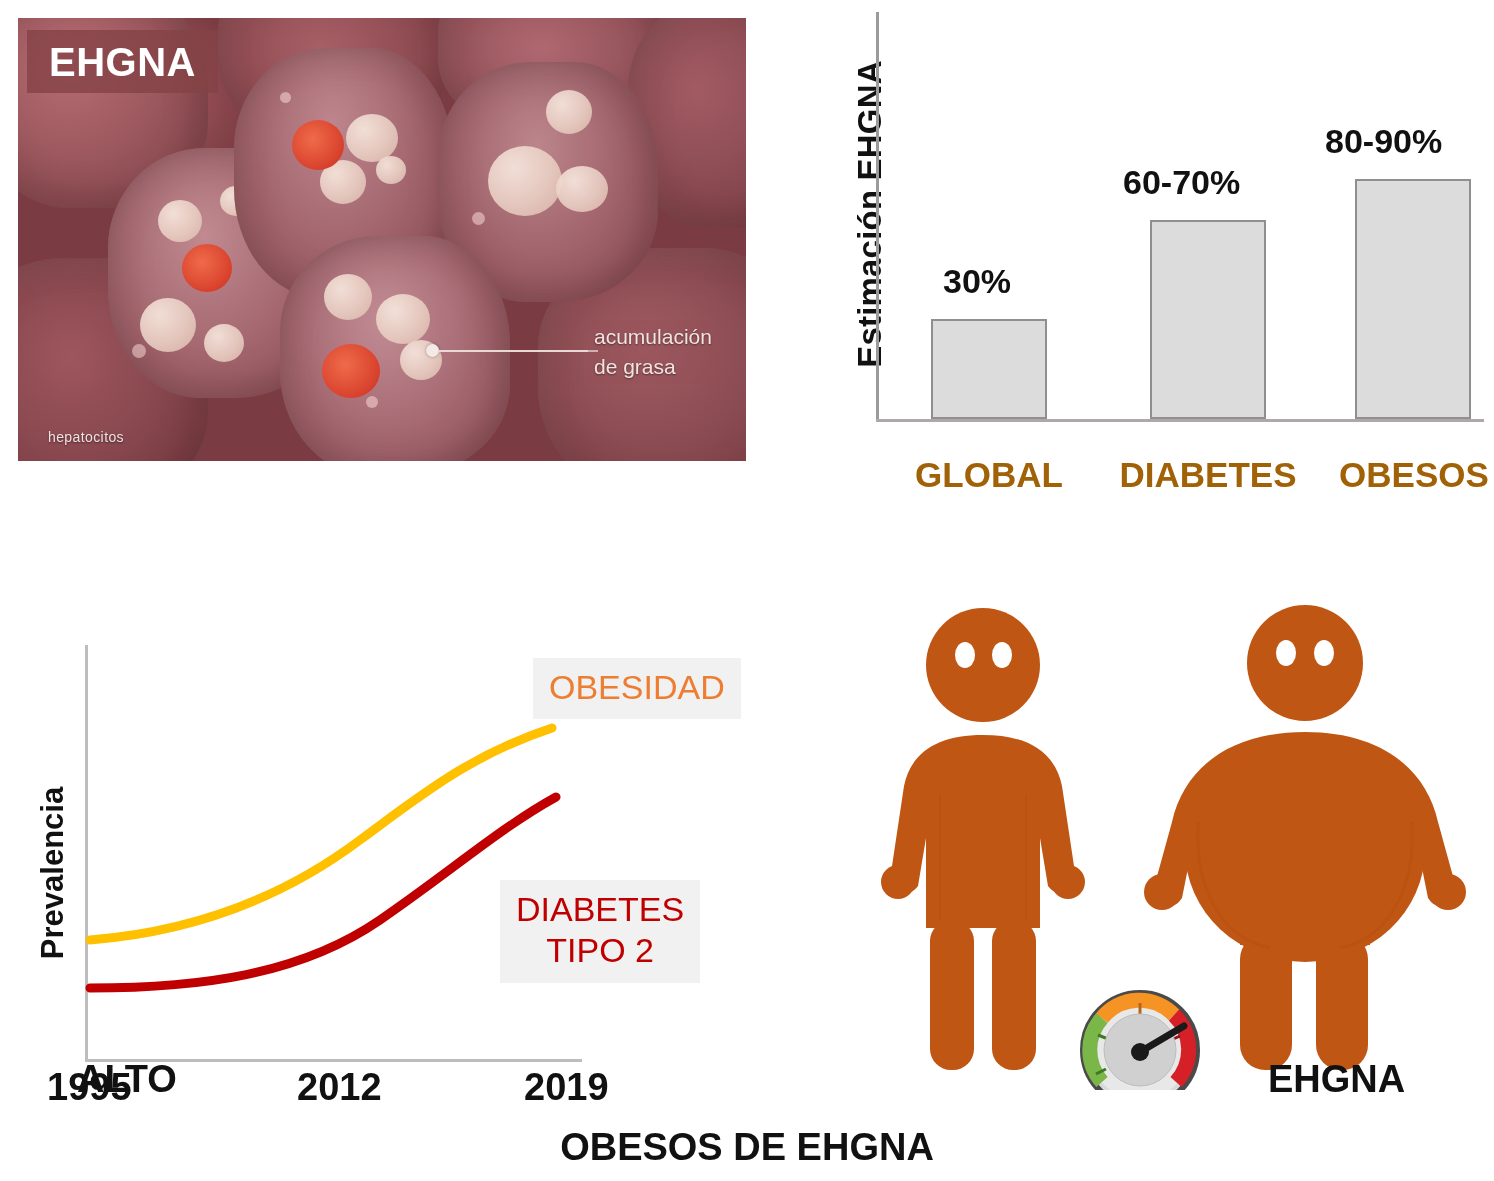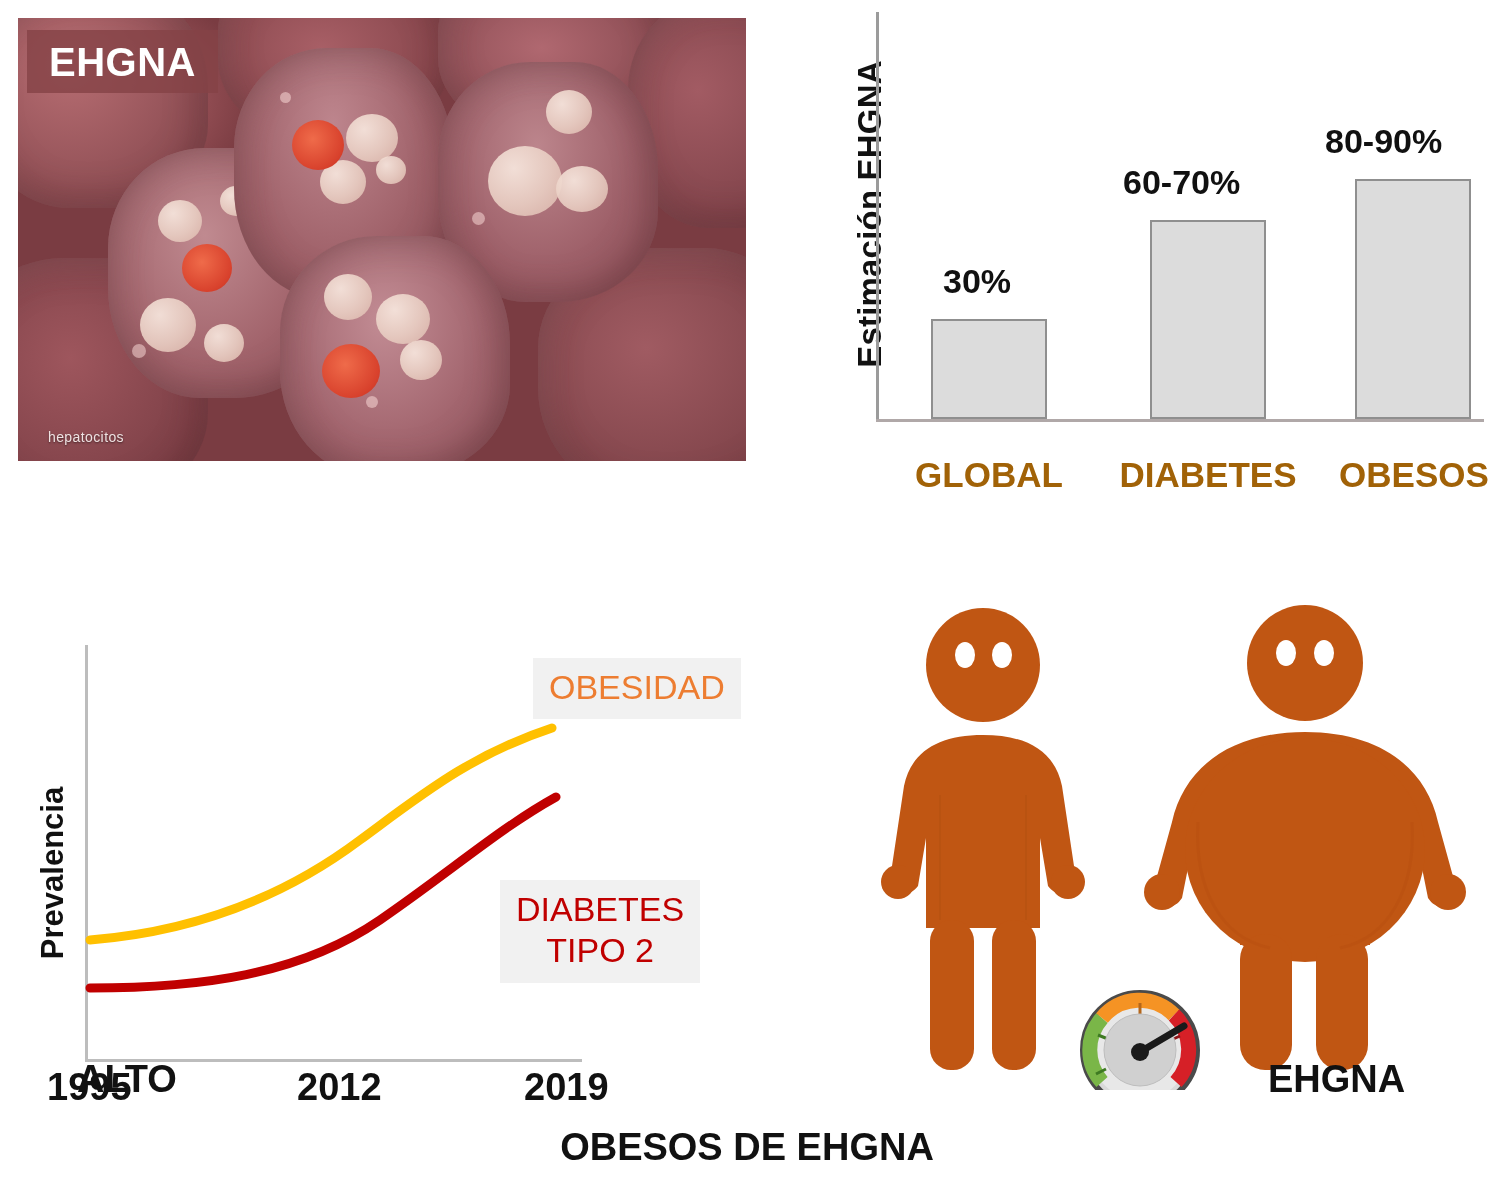--- a/index.html
+++ b/index.html
@@ -224,20 +224,28 @@
       <div class="fat" style="left:44px;  top:38px;  width:48px; height:46px;"></div>
       <div class="fat" style="left:96px;  top:58px;  width:54px; height:50px;"></div>
       <div class="fat" style="left:120px; top:104px; width:42px; height:40px;"></div>
       <div class="nucleus2" style="left:42px; top:108px; width:58px; height:54px;"></div>
       <div class="speckle" style="left:86px; top:160px; width:12px; height:12px;"></div>
     </div>
   </div>
 
   <div id="ehgna-badge">EHGNA</div>
 
+  <div id="fat-callout">
+    <span class="dot"></span>
+    <span class="leader"></span>
+    <span class="txt">
+      <span>acumulación</span><br>
+      <span>de grasa</span>
+    </span>
+  </div>
 
   <div id="hepatocitos-label">hepatocitos</div>
 </div>
 
 <div class="panel" id="panel-bars">
   <div id="bars-ylabel">Estimación EHGNA</div>
   <div id="bars-axis-y"></div>
   <div id="bars-axis-x"></div>
 
   <div class="bar" style="left:141px; width:116px; height:100px;"></div>

